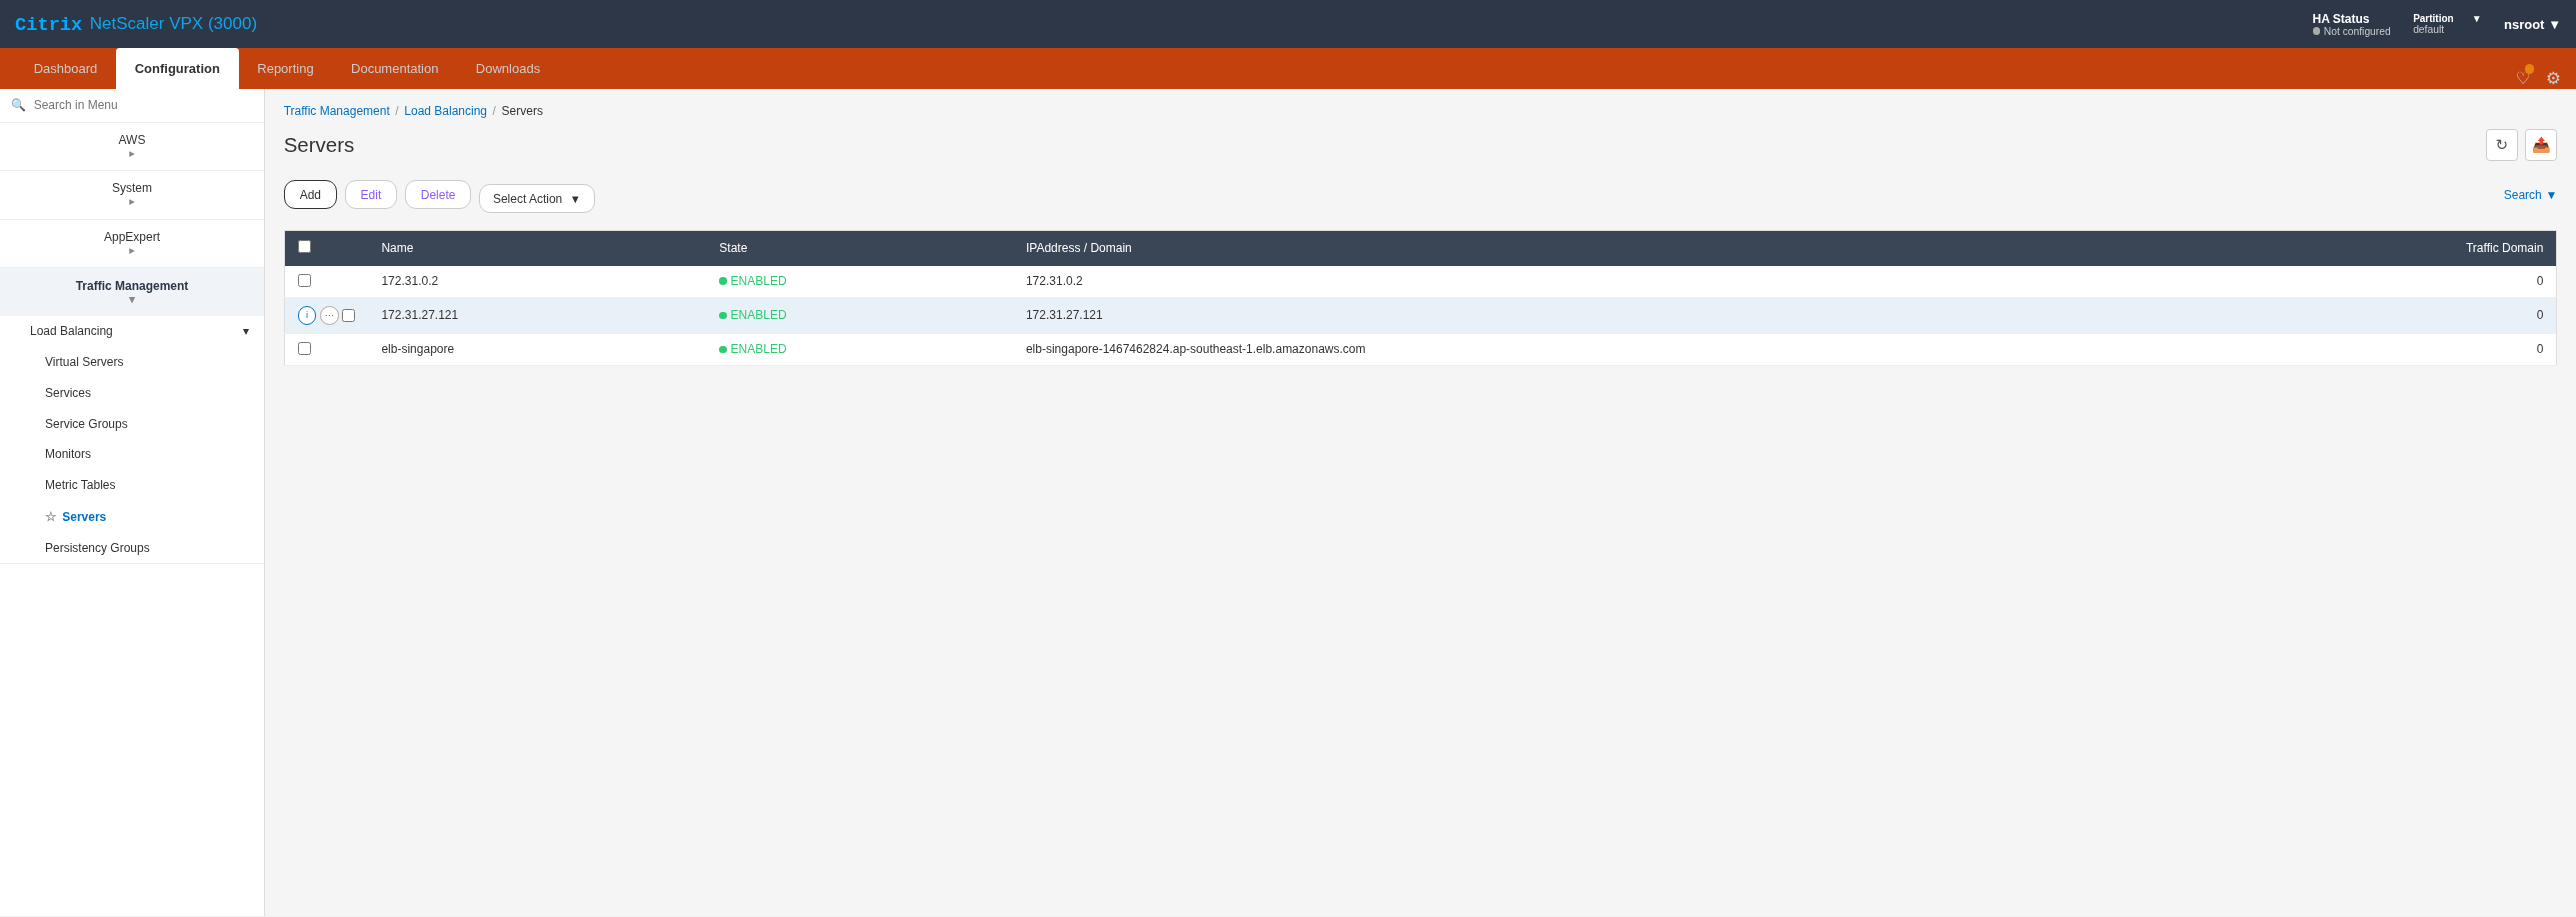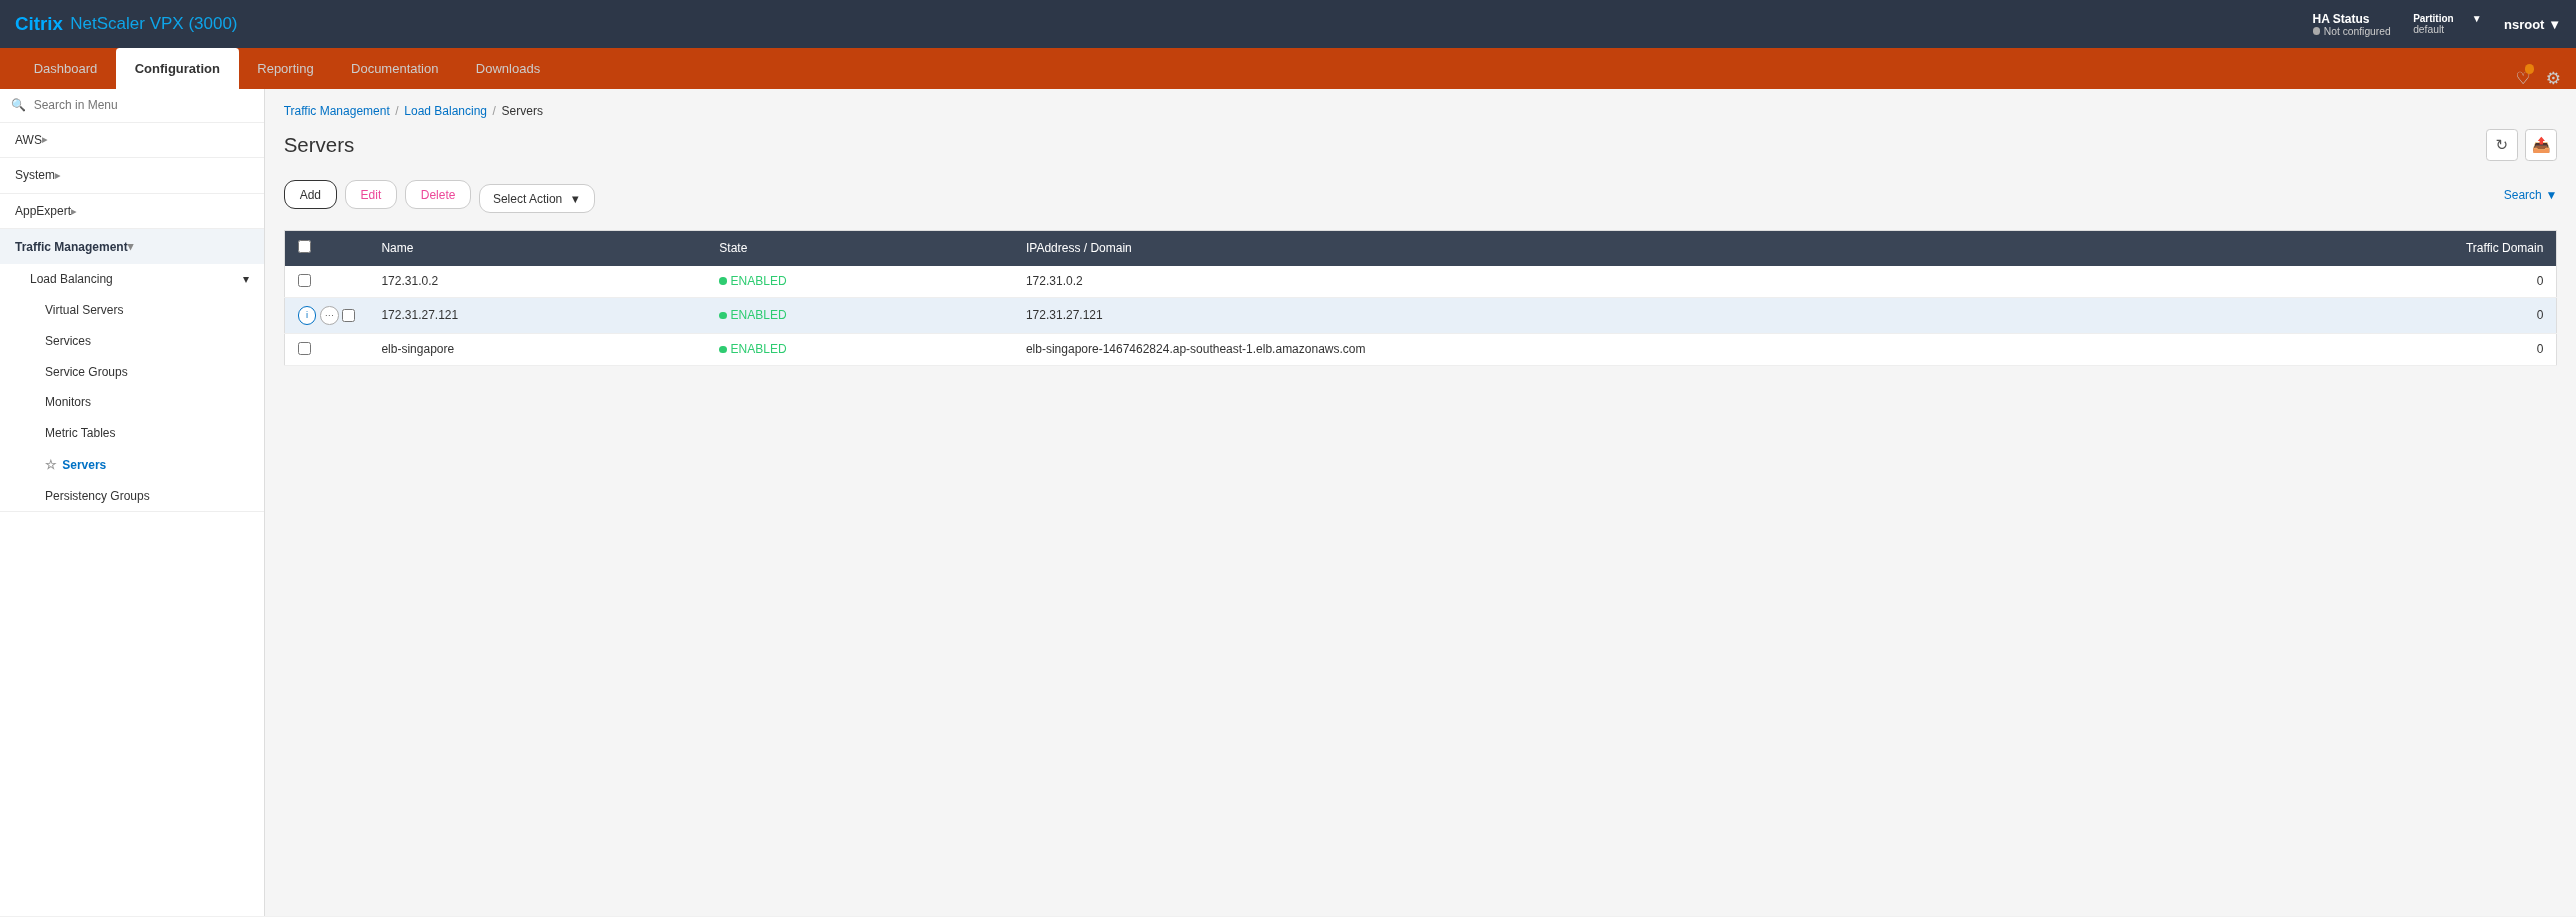--- a/index.html
+++ b/index.html
@@ -20,20 +20,21 @@
       align-items: center;
       gap: 7.5px;
     }
     .citrix-logo {
       font-size: 18.7px;
       font-weight: bold;
       color: #fff;
     }
     .citrix-logo span.citrix-brand {
       color: #00aaff;
+      font-family: Liberation Mono, monospace;
     }
     .app-title {
       font-size: 17px;
       color: #0ea5e9;
       font-weight: normal;
     }
     .top-header-right {
       display: flex;
       align-items: center;
       gap: 22.4px;
@@ -163,24 +164,26 @@
       color: #666;
       width: 100%;
       background: transparent;
     }
     .sidebar-section {
       border-bottom: 0.9px solid #eee;
     }
     .sidebar-item {
       display: flex;
       align-items: center;
+      justify-content: space-between;
       padding: 10.3px 15px;
       cursor: pointer;
       color: #333;
       font-size: 12px;
+      flex-direction: column;
     }
     .sidebar-item.active-section {
       background: #f0f4f8;
       font-weight: bold;
       color: #2d3748;
     }
     .sidebar-item .chevron { font-size: 11.2px; color: #888; }
     .sidebar-sub-sub-item {
       padding: 8.4px 15px 8.4px 45px;
       cursor: pointer;
@@ -265,21 +268,21 @@
       border-radius: 11px;
     }
     .btn-primary {
       background: #fff;
       border: 0.9px solid #333;
       color: #333;
     }
     .btn-secondary {
       background: #fff;
       border: 0.9px solid #ccc;
-      color: #ec4899;
+      color: #8b5cf6;
       cursor: default;
     }
     .btn-dropdown {
       background: #fff;
       border: 0.9px solid #ccc;
       color: #333;
       display: flex;
       align-items: center;
       gap: 7.5px;
       padding: 6.5px 13px;

